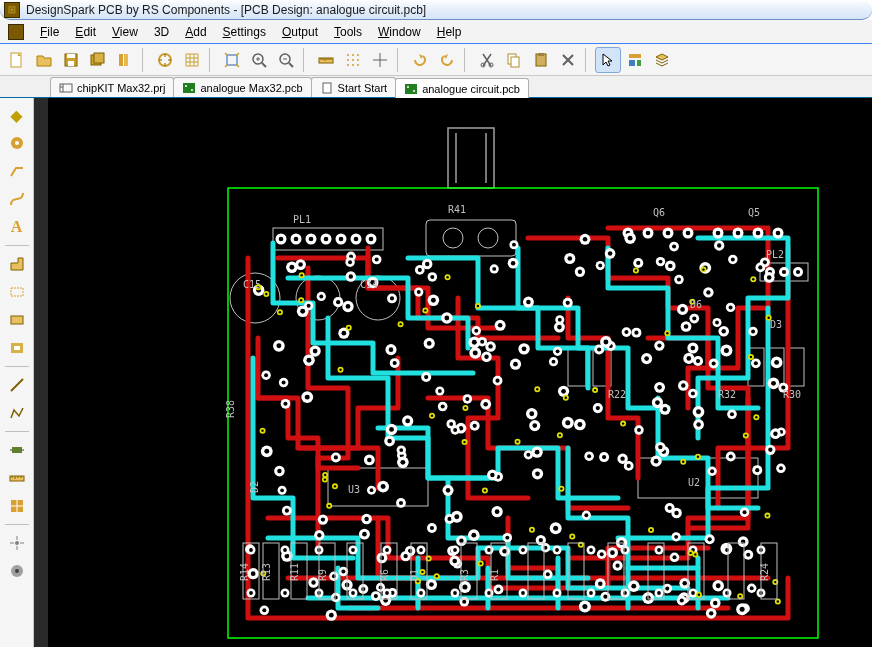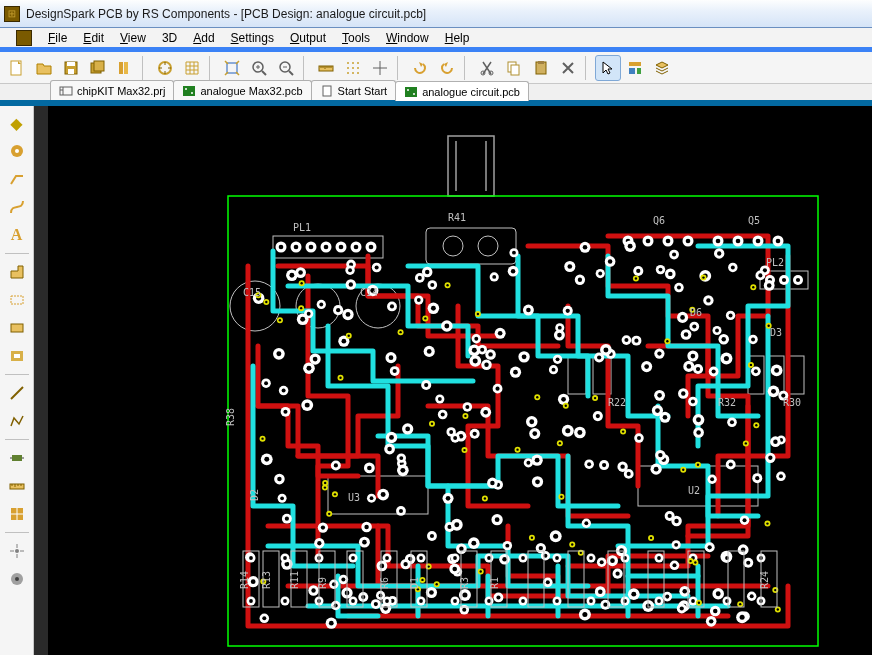--- a/index.html
+++ b/index.html
@@ -1,57 +1,57 @@
 <!DOCTYPE html>
 <html><head>
 <meta charset="utf-8">
 <style>
   * { box-sizing: border-box; margin: 0; padding: 0; font-family: "Segoe UI", Tahoma, sans-serif; }
   body { width: 872px; height: 655px; overflow: hidden; background: #fff; }
 
   
   .titlebar {
-    height: 28px;
+    height: 20px;
     background: linear-gradient(to bottom, #fdfefe 0%, #e9f1fb 40%, #d5e4f7 100%);
     border-bottom: 1px solid #6a8fc0;
     display: flex; align-items: center; padding: 0 4px;
-    font-size: 12px; color: #1a1a1a;
+    font-size: 12px; color: #1a1a1a; border-radius: 11px;
   }
   .titlebar .app-icon {
     width: 16px; height: 16px; background: #7a5a00;
     display: inline-flex; align-items: center; justify-content: center;
     margin-right: 6px; border: 1px solid #3a2a00;
   }
   .titlebar .app-icon::after { content: "⊞"; color: #c7a030; font-size: 10px; line-height: 1; }
 
   
   .menubar {
-    height: 24px; background: #f3f3f3; border-bottom: 5px solid #3b82f6;
-    display: flex; align-items: center; padding: 0 16px; font-size: 12px;
+    height: 24px; background: #f3f3f3; border-bottom: 1px solid #3b82f6;
+    display: flex; align-items: center; padding: 0 8px; font-size: 12px;
   }
   .menubar .app-icon { margin-right: 8px; }
   .menu-item { padding: 3px 8px; cursor: default; }
   .menu-item span.ul { text-decoration: underline; }
 
   
   .toolbar {
     height: 32px; background: #f5f5f5; border-bottom: 1px solid #c8c8c8;
     display: flex; align-items: center; padding: 0 4px; gap: 1px;
   }
   .tool-btn {
     width: 26px; height: 26px; display:inline-flex; align-items:center; justify-content:center;
     border: 1px solid transparent; border-radius: 3px; cursor: default;
   }
   .tool-sep { width: 6px; height: 24px; border-left: 1px solid #c0c0c0; margin: 0 3px; }
   .tool-btn svg { width: 18px; height: 18px; }
   .tool-btn.active { border-color:#7fa8d6; background:#d2e5f8; }
 
   
   .doctabs {
-    height: 22px; background: #f0f0f0; border-bottom: 6px solid #0369a1;
+    height: 22px; background: #f0f0f0; border-bottom: 1px solid #0369a1;
     display: flex; align-items: flex-end; font-size: 11px; padding-left: 50px;
   }
   .doctab {
     display: flex; align-items: center; gap: 4px;
     padding: 2px 8px; border: 1px solid #b0b0b0; border-bottom: none;
     background: #f8f8f8; margin-right: -1px; border-radius: 3px 3px 0 0;
     cursor: default; height: 20px;
   }
   .doctab.active { background: #fff; position: relative; top: 1px; justify-content: flex-end; }
   .doctab .tab-icon { width: 14px; height: 12px; display:inline-flex; align-items:center; justify-content:center; }

